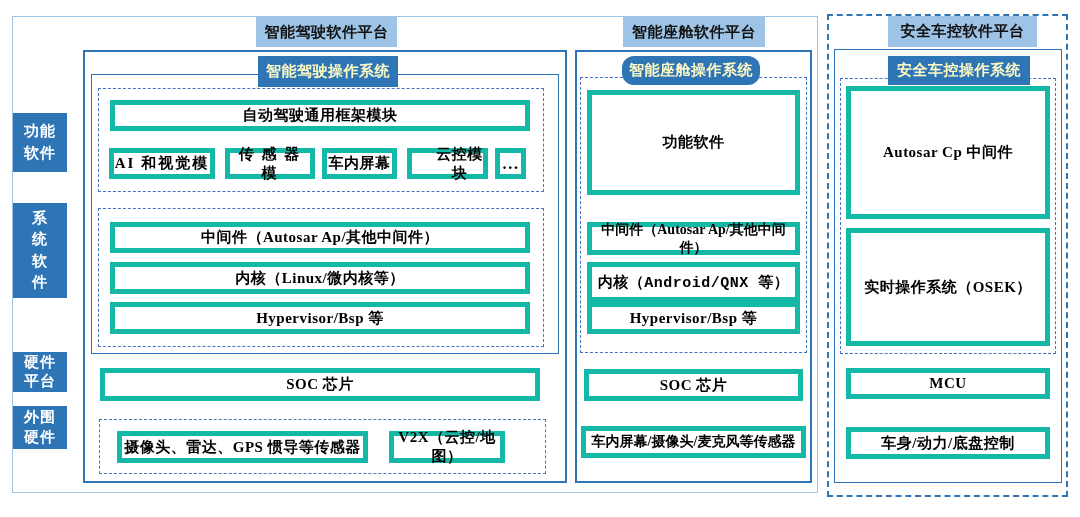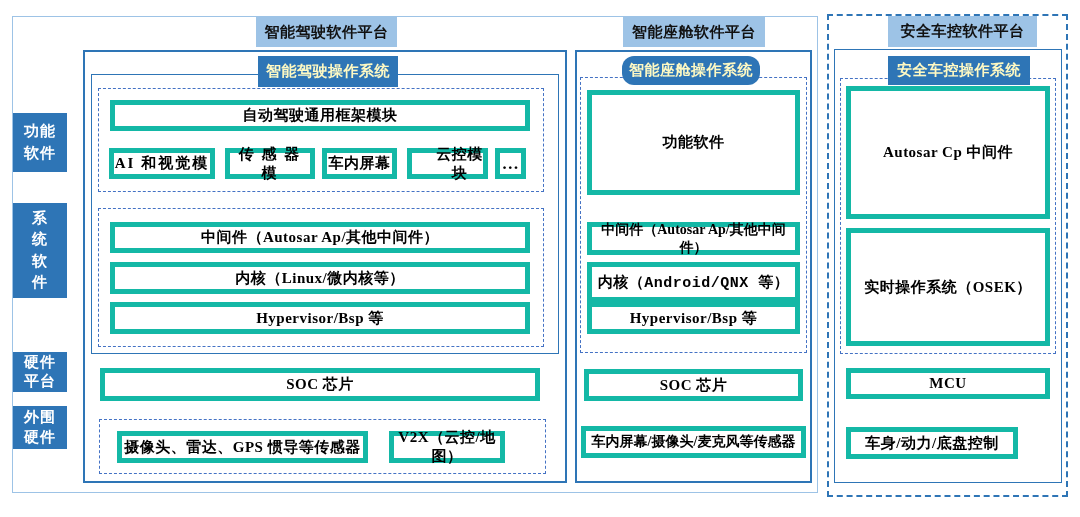--- a/index.html
+++ b/index.html
@@ -97,15 +97,15 @@
   <div class="abs center tab-light" style="left:888px;top:16px;width:149px;height:31px;">安全车控软件平台</div>
 
   <div class="abs platform-box" style="left:834px;top:49px;width:228px;height:434px;border-width:1.5px;"></div>
   <div class="abs dashed" style="left:840px;top:78px;width:216px;height:276px;"></div>
   <div class="abs center tab-dark" style="left:888px;top:56px;width:142px;height:29px;">安全车控操作系统</div>
 
   <div class="abs center wbox" style="left:846px;top:86px;width:204px;height:133px;">Autosar Cp 中间件</div>
   <div class="abs center wbox" style="left:846px;top:228px;width:204px;height:118px;">实时操作系统（OSEK）</div>
 
   <div class="abs center wbox" style="left:846px;top:368px;width:204px;height:31px;">MCU</div>
-  <div class="abs center wbox" style="left:846px;top:427px;width:172px;height:32px;">车身/动力/底盘控制</div>
+  <div class="abs center wbox" style="left:846px;top:427px;width:204px;height:32px;">车身/动力/底盘控制</div>
 
 </div>
 
 </body></html>

